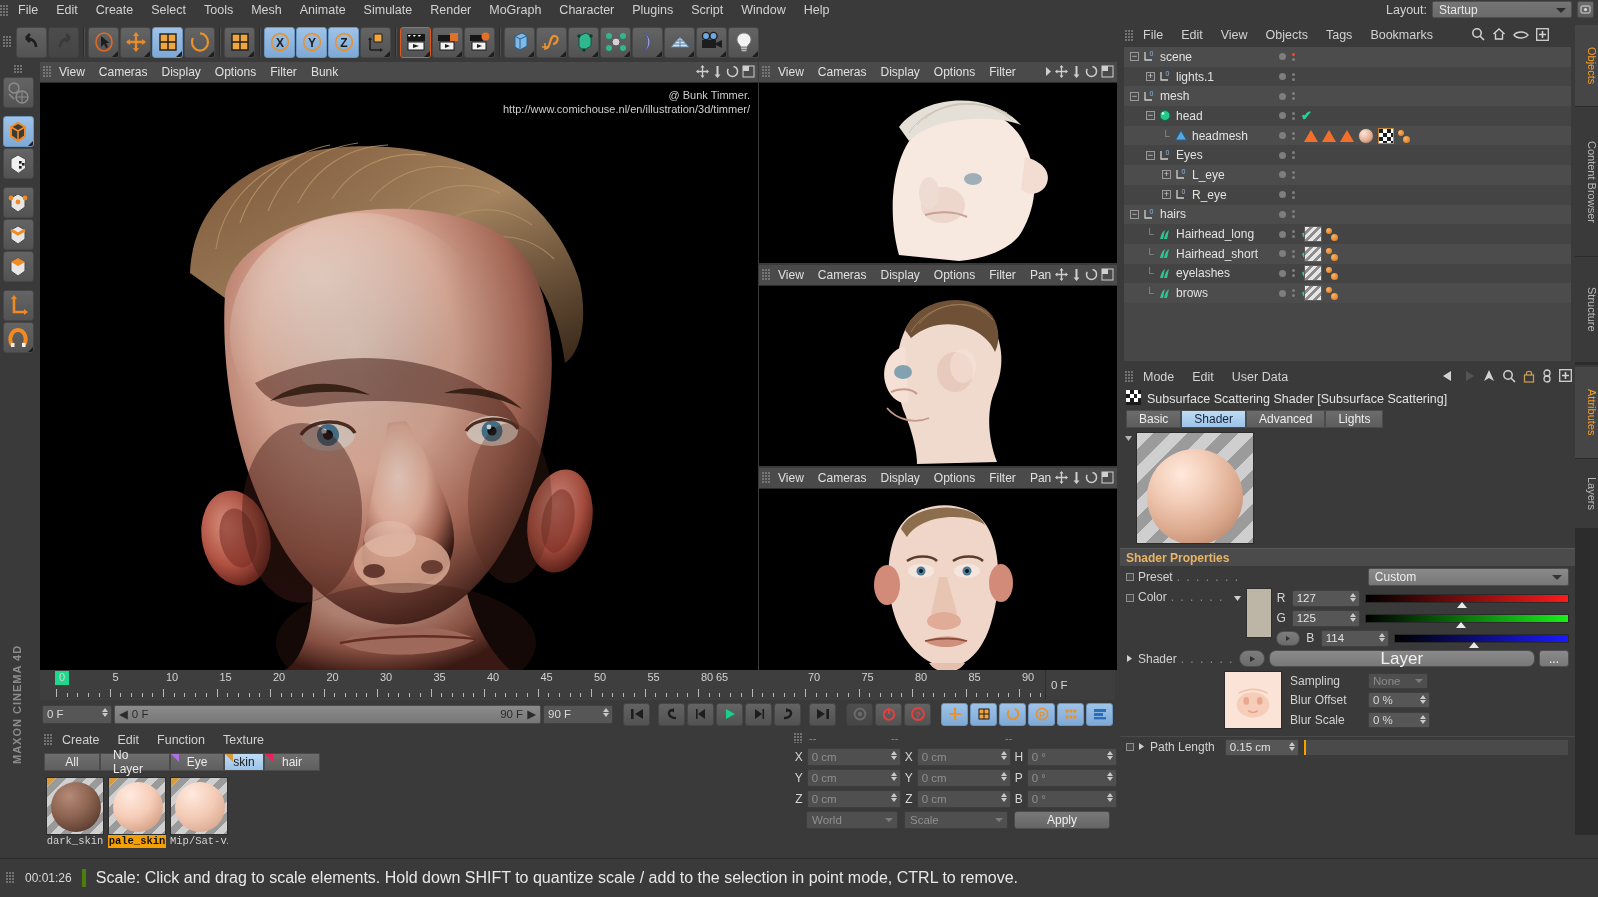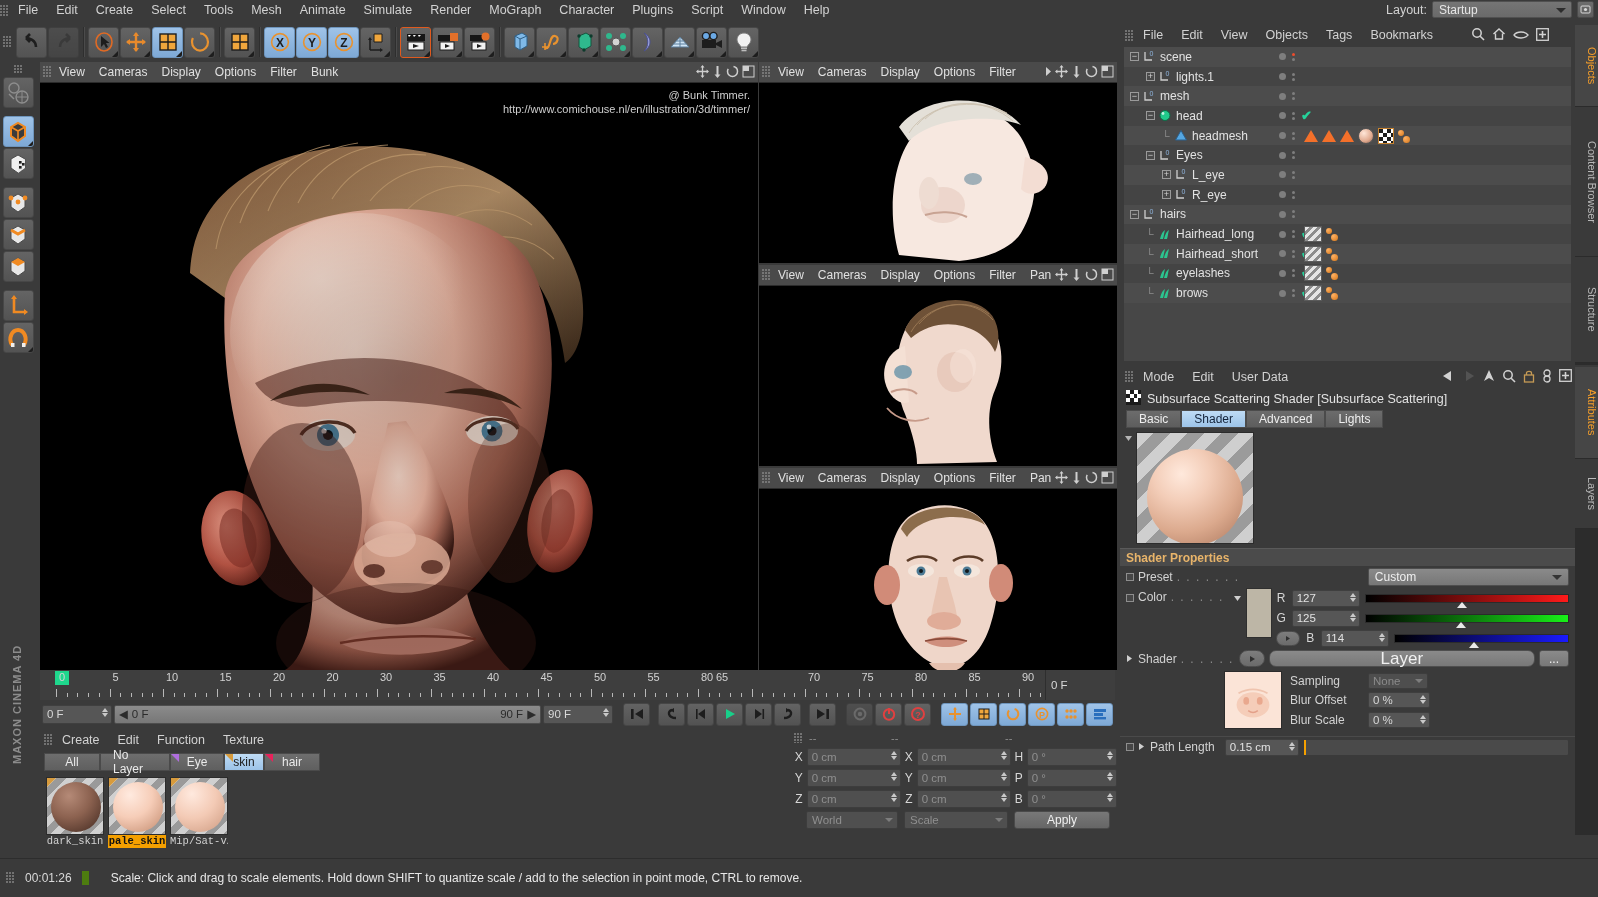--- a/index.html
+++ b/index.html
@@ -311,21 +311,21 @@
     width:62px;height:16px;background:#565656;border:1px solid #3f3f3f;border-radius:2px;
     color:#d6d6d6;font-size:11.5px;display:flex;align-items:center;padding:0 4px;position:relative;
   }
 
   
   #statusbar{
     left:0; top:858px; width:1598px; height:39px; background:#3a3a3a;
     display:flex; align-items:center; border-top:1px solid #2d2d2d;
   }
   #statusbar .time{ color:#d9d9d9; font-size:12px; padding:0 10px;}
-  #statusbar .msg{ color:#e8e8e8; font-size:12px; border-left:7px solid #4d7c0f; padding-left:22px;}
+  #statusbar .msg{ color:#e8e8e8; font-size:16px; border-left:4px solid #4d7c0f; padding-left:10px;}
 </style>
 </head>
 <body>
 
 <div id="topmenu" class="abs menubar">
   <div class="grip"></div>
   <div class="mi">File</div>
   <div class="mi">Edit</div>
   <div class="mi">Create</div>
   <div class="mi">Select</div>

